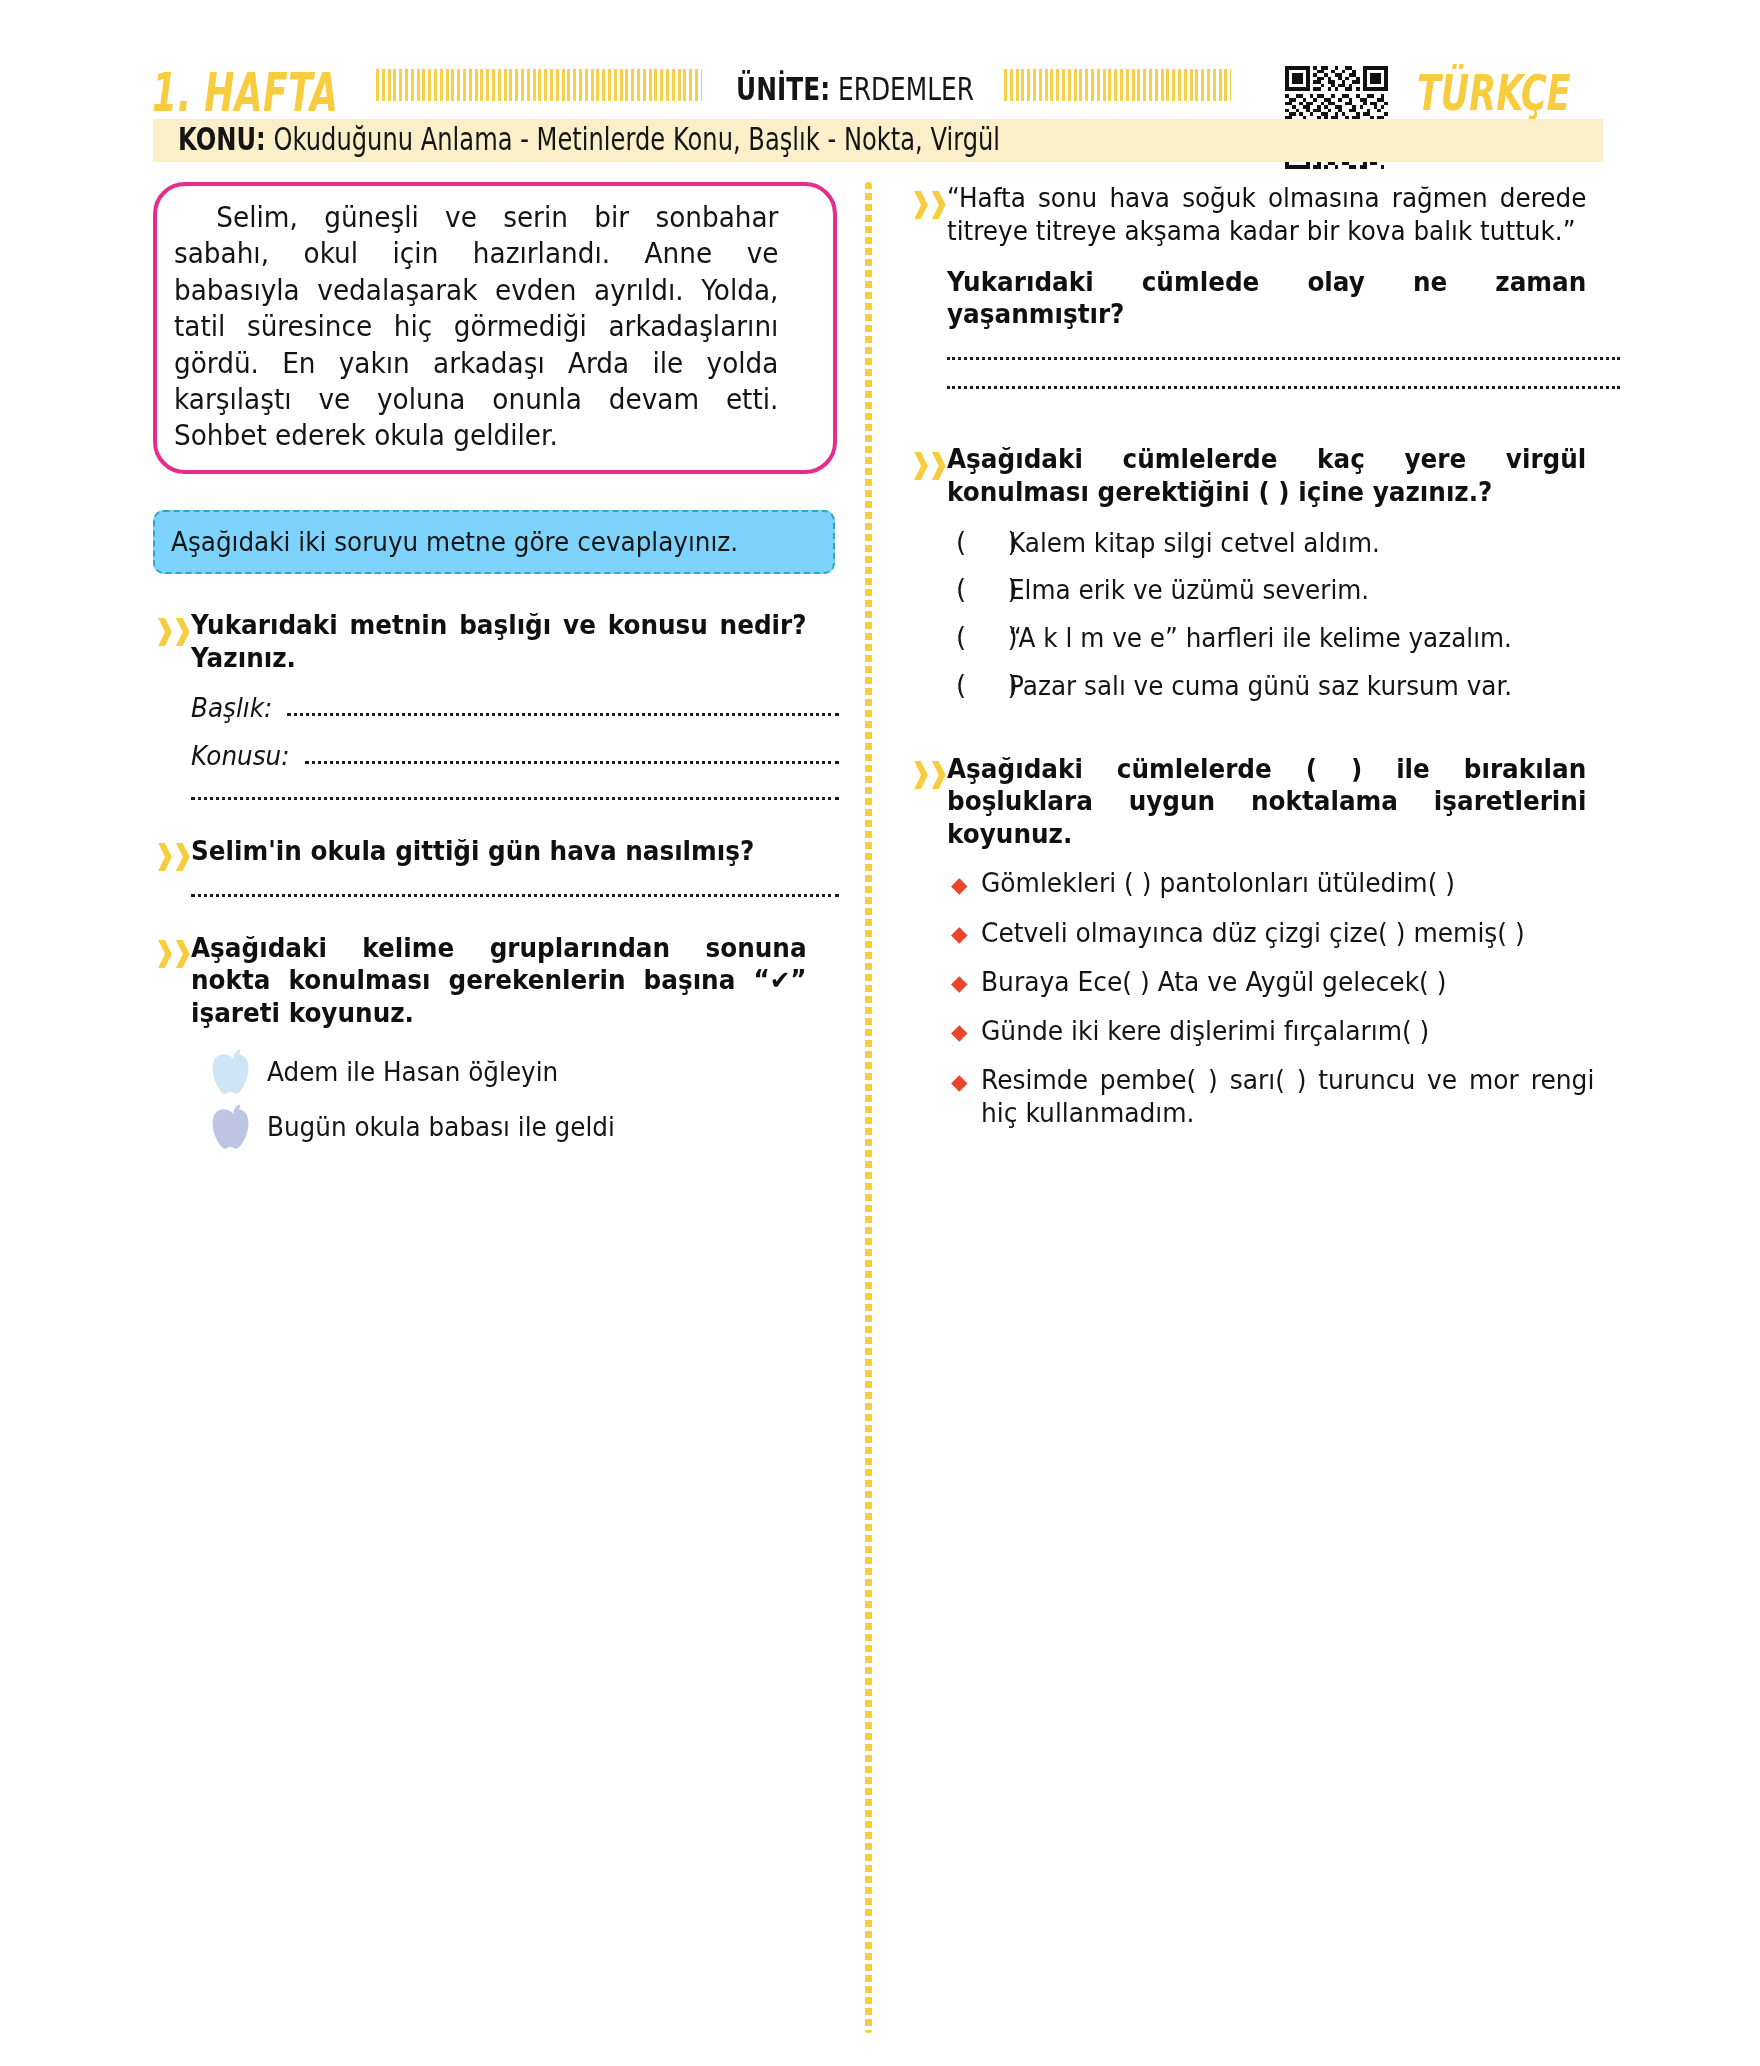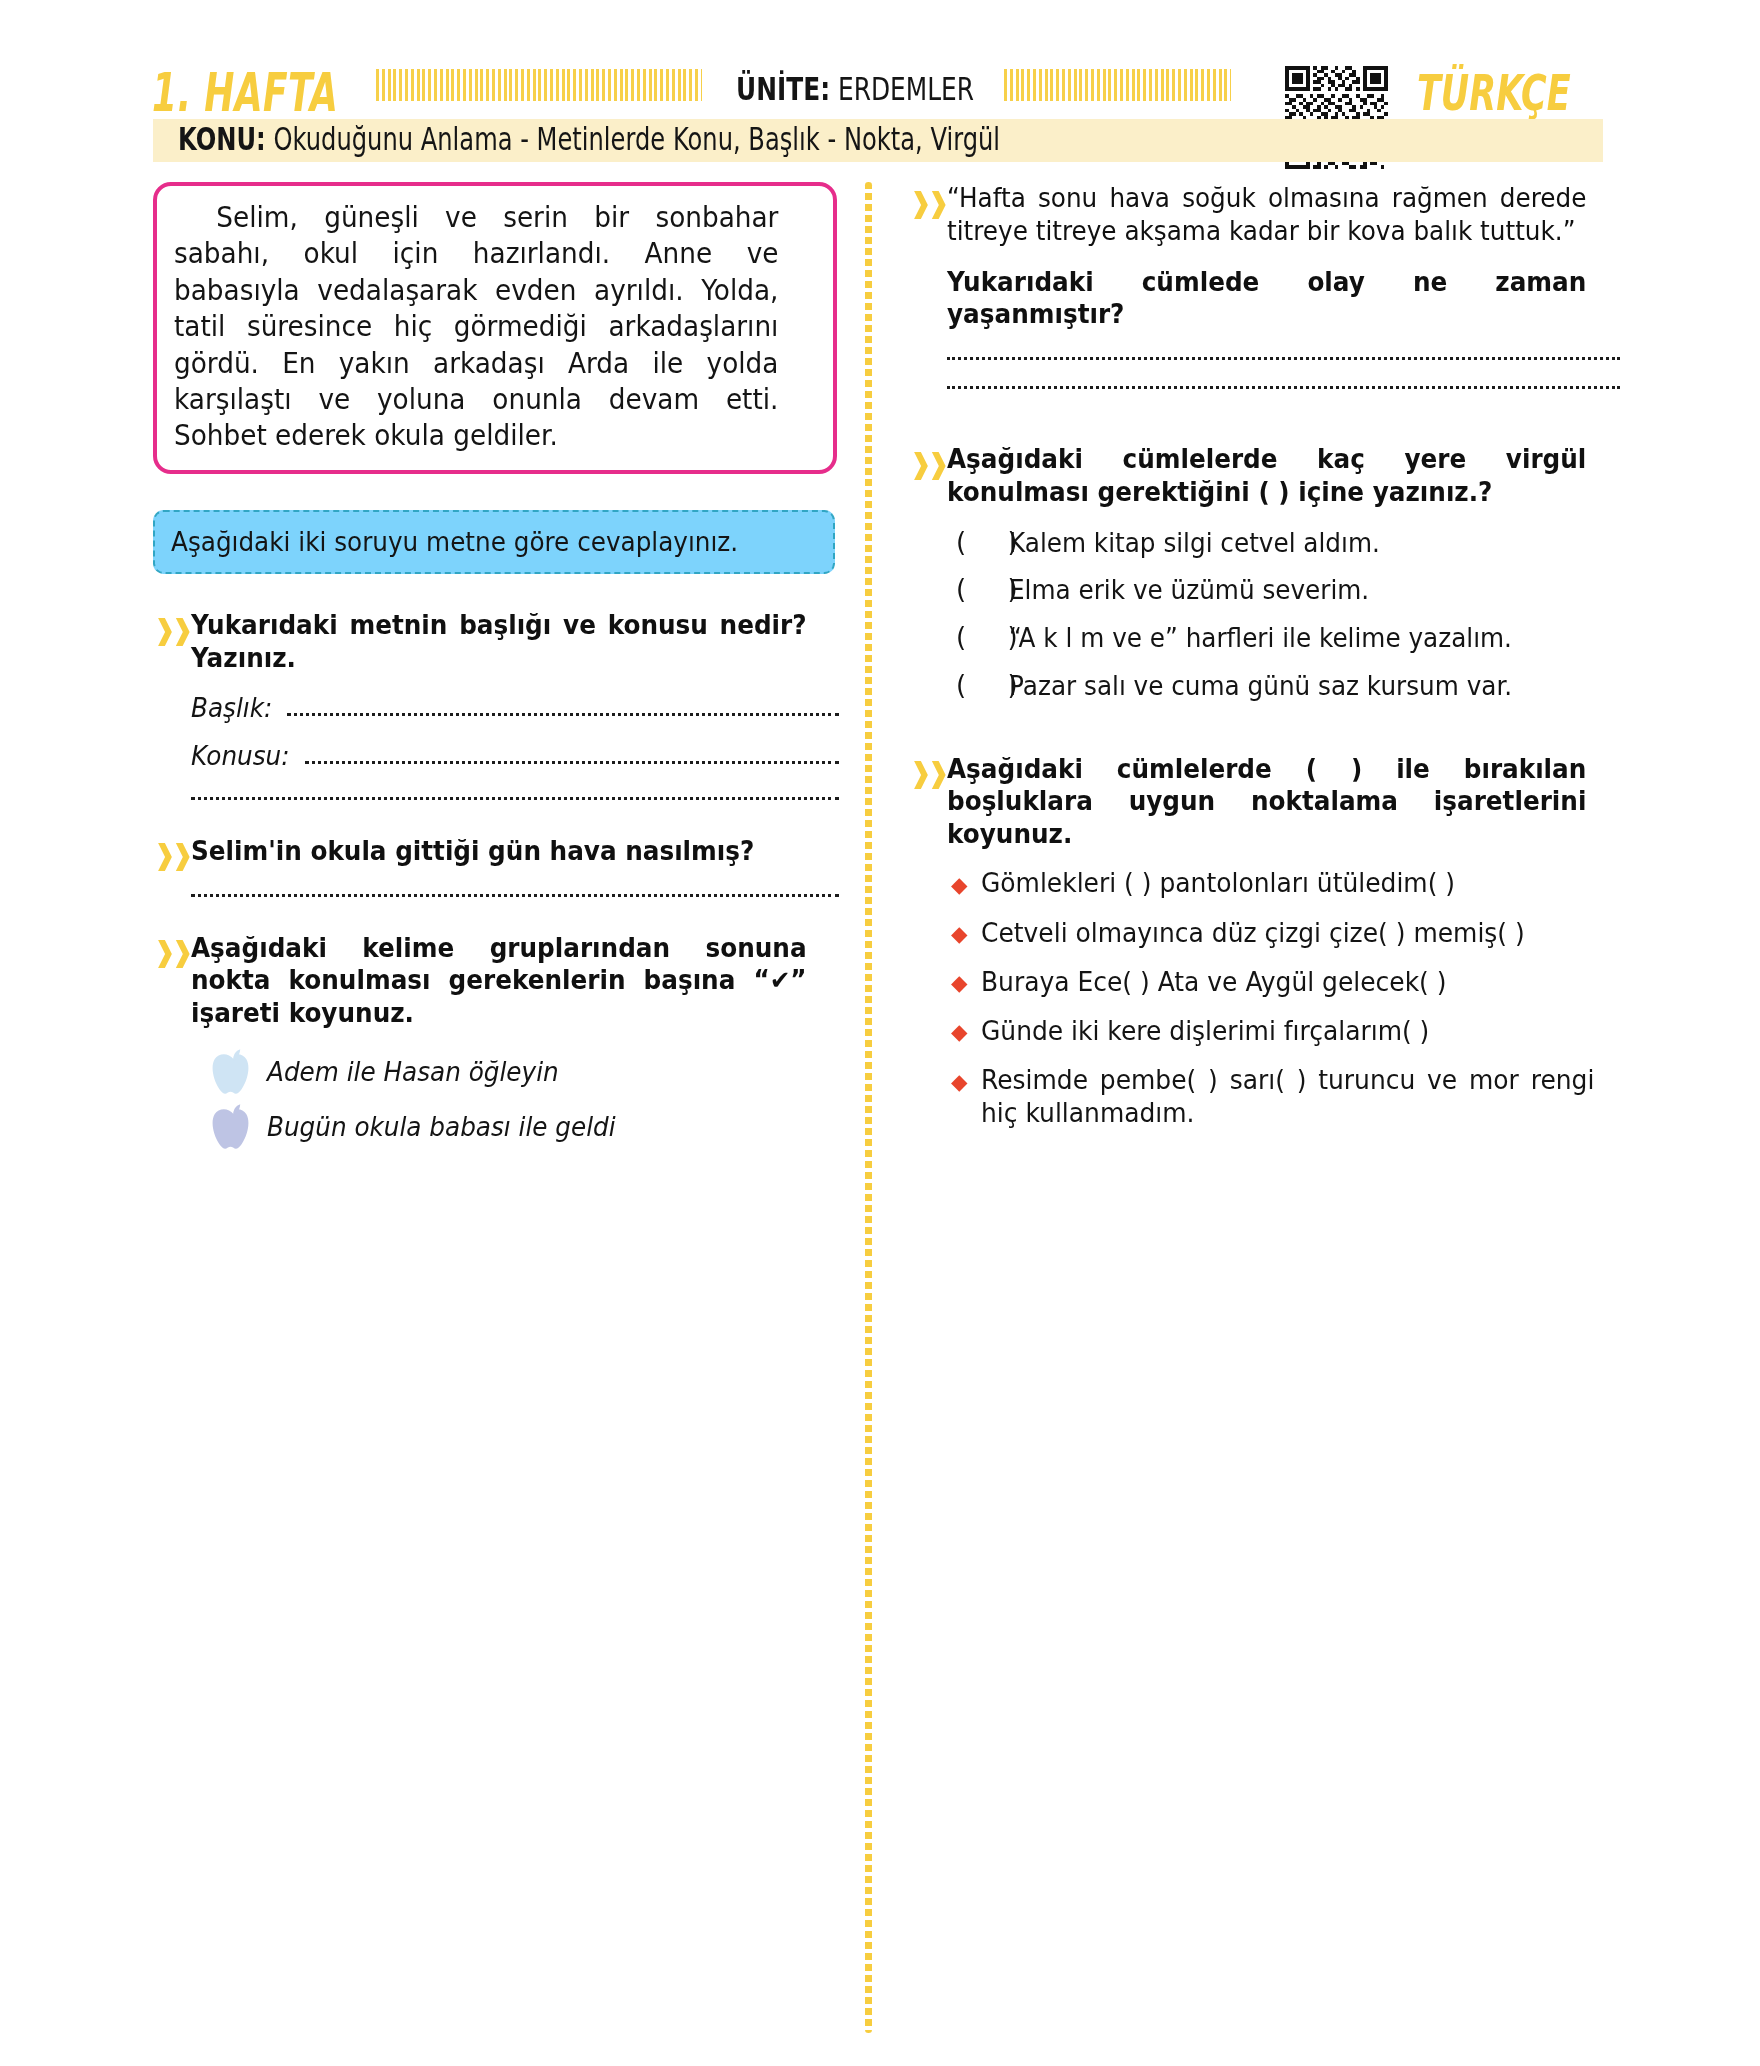--- a/index.html
+++ b/index.html
@@ -139,21 +139,21 @@
     color: #141414;
     font-size: 26.4px;
     line-height: 1.22;
     transform-origin: left top;
   }
 
   
   .reading-box {
     position: relative;
     border: 4.5px solid #E62D8B;
-    border-radius: 18px;
+    border-radius: 32px;
     padding: 14px 16.5px 15.7px 16.5px;
     background: #ffffff;
     box-sizing: border-box;
     width: 684px;
   }
   .reading-text {
     font-family: "DejaVu Sans", sans-serif;
     font-size: 28px;
     line-height: 1.30;
     color: #141414;
@@ -235,21 +235,20 @@
     border-bottom: 3.7px dotted #1c1c1c;
     margin-bottom: 6.6px;
   }
 
   
   .apple-list { margin-top: 15px; margin-left: 20px; }
   .apple-item {
     display: flex;
     align-items: center;
     height: 55px;
-    font-style: italic;
   }
   .apple-ico {
     flex: 0 0 auto;
     width: 45px;
     height: 49px;
     margin-right: 10.7px;
   }
   .apple-label {
     font-family: "DejaVu Sans", sans-serif;
     font-size: 26px;

